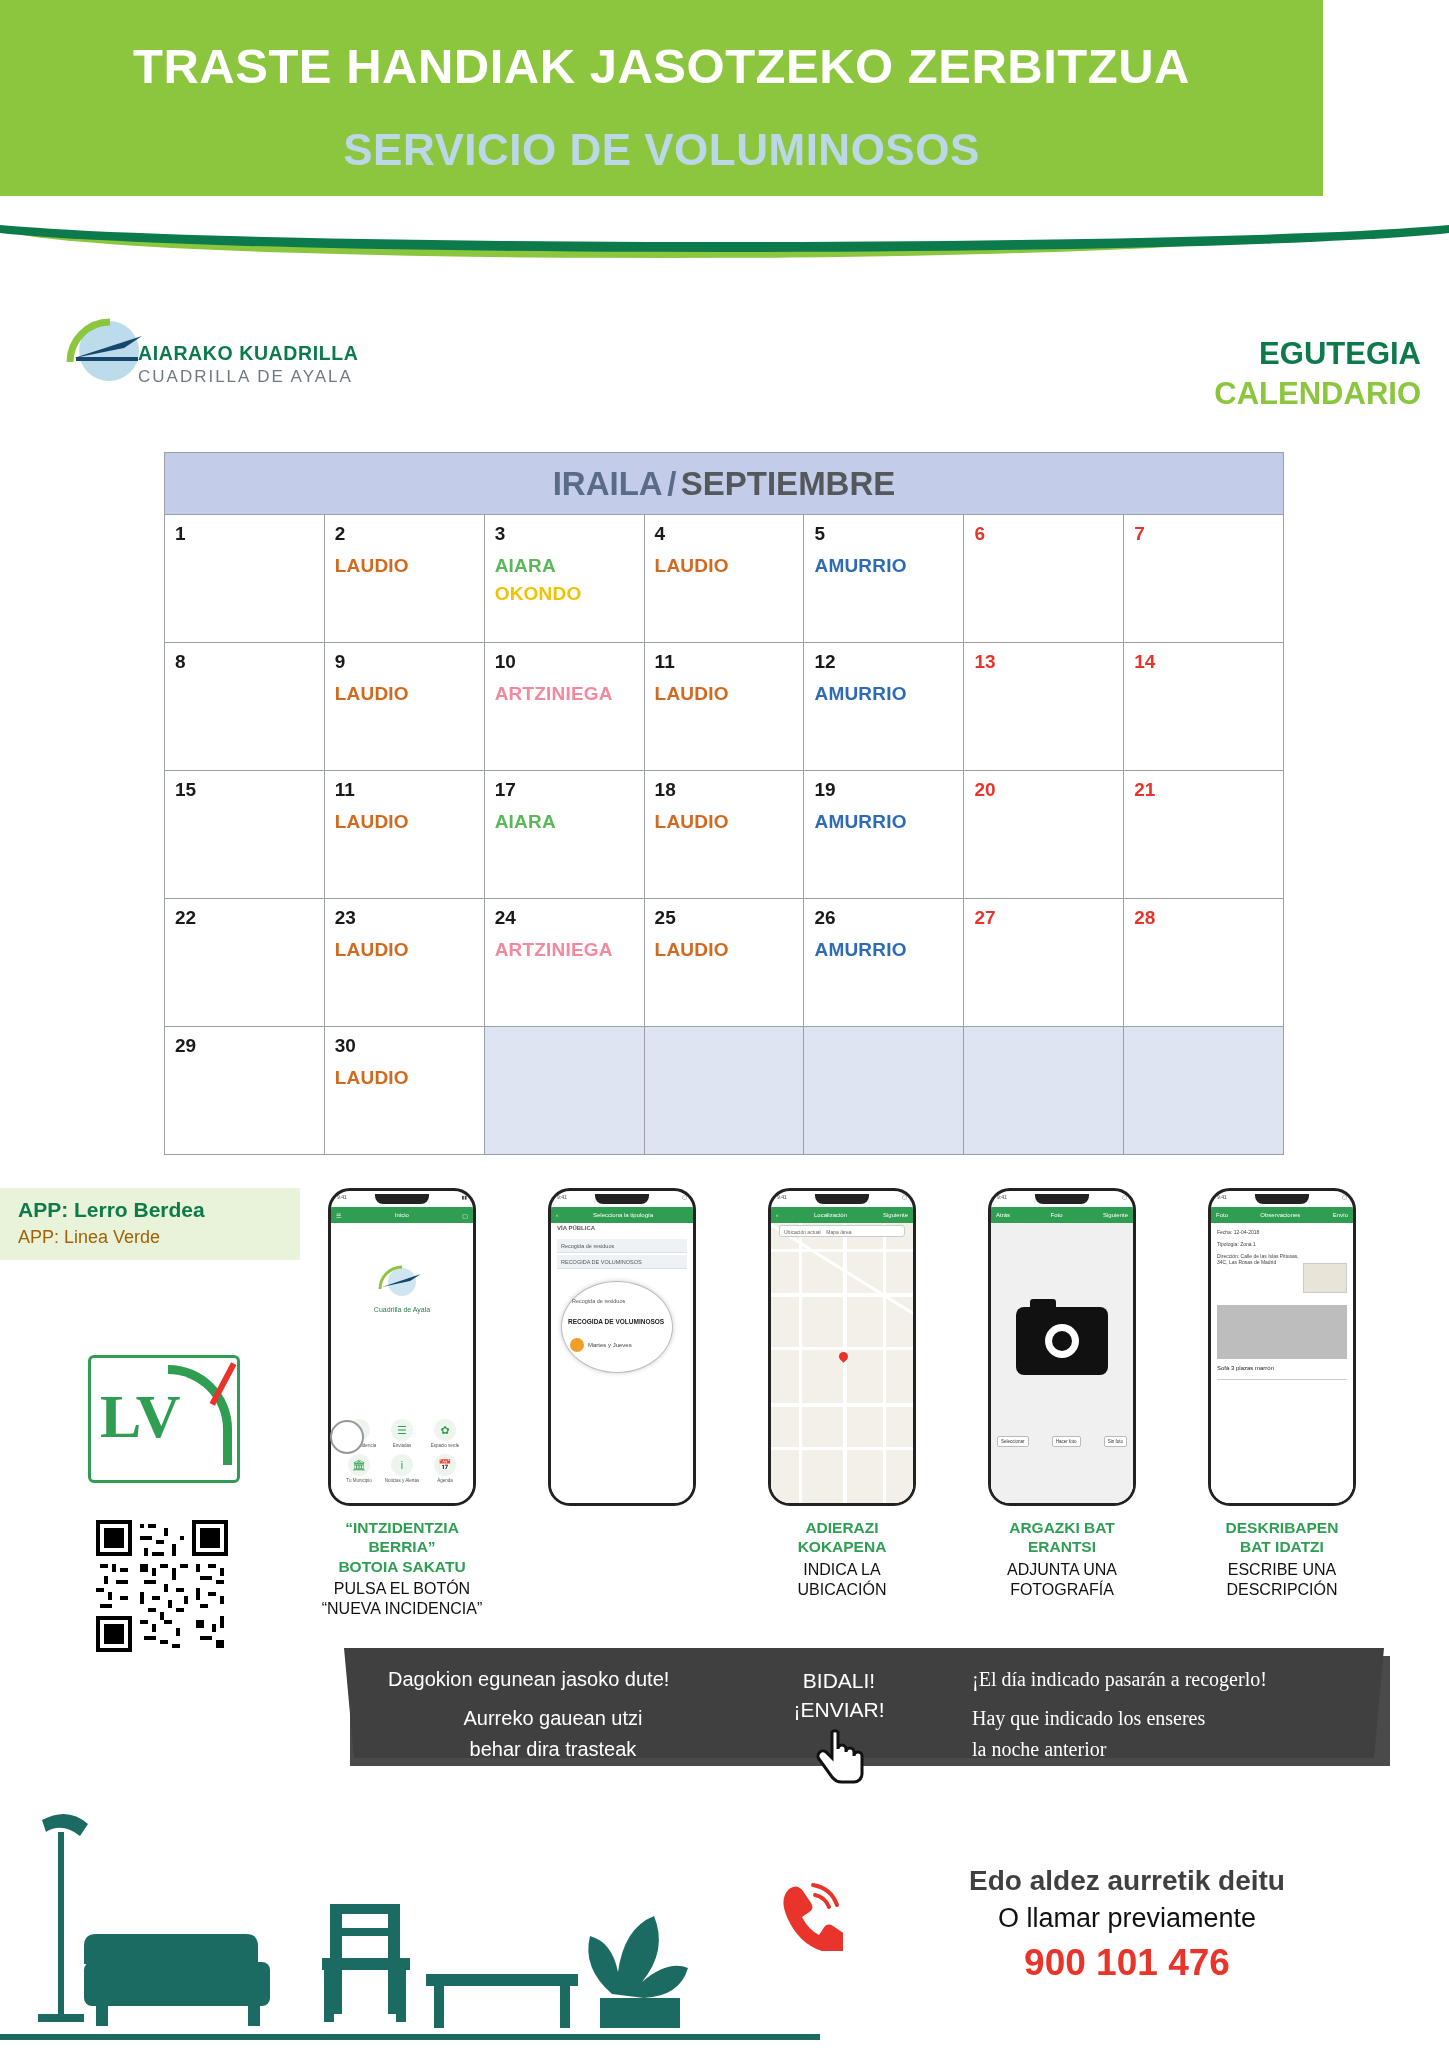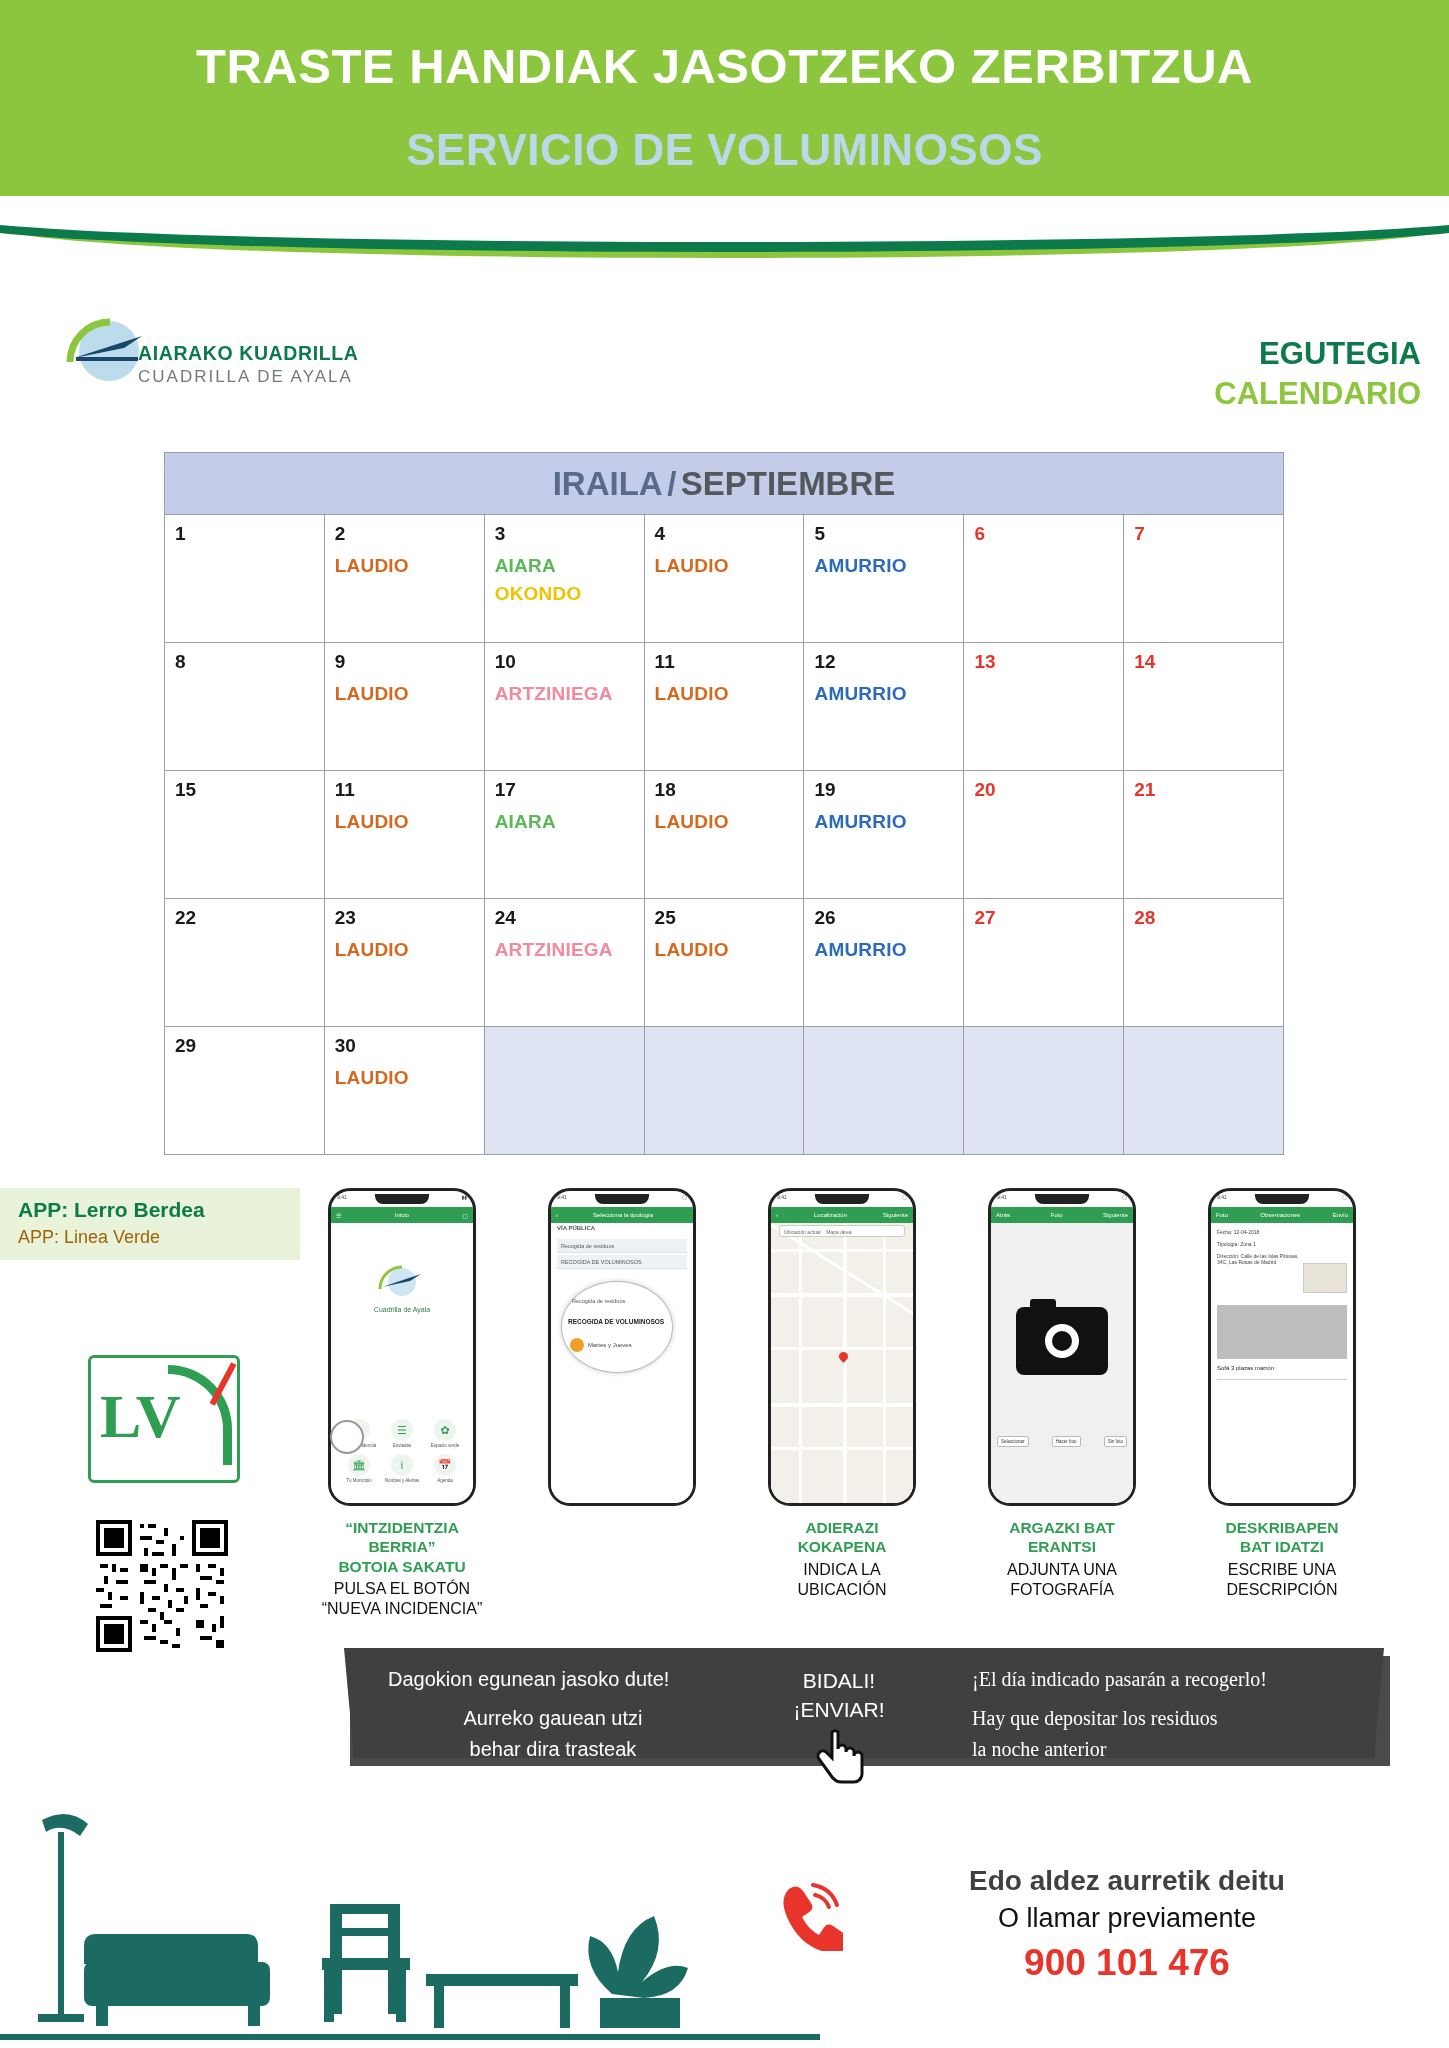--- a/index.html
+++ b/index.html
@@ -7,21 +7,21 @@
   body {
     width:1449px; height:2048px;
     font-family:"Liberation Sans", sans-serif;
     background:#ffffff;
     position:relative;
     overflow:hidden;
   }
 
   
   .header {
-    position:absolute; top:0; left:0; width:1449px; height:258px;
+    position:absolute; top:0; left:0; width:1323px; height:258px;
     background:#8cc63e;
     border-bottom-left-radius:100% 62px;
     border-bottom-right-radius:100% 62px;
     overflow:hidden;
   }
   .header-inner { position:relative; width:100%; height:100%; }
   .header h1 {
     position:absolute; top:38px; left:0; width:100%;
     text-align:center; margin:0;
     font-size:49px; font-weight:bold; color:#ffffff; letter-spacing:0.5px;
@@ -645,21 +645,21 @@
         <span>behar dira trasteak</span>
       </div>
     </div>
     <div class="bc">
       <div>BIDALI!</div>
       <div>¡ENVIAR!</div>
     </div>
     <div class="br">
       <div>¡El día indicado pasarán a recogerlo!</div>
       <div style="margin-top:8px;">
-        <span>Hay que depositar los residuos</span><br>
+        <span>Hay que indicado los enseres</span><br>
         <span>la noche anterior</span>
       </div>
     </div>
   </div>
   <svg class="hand" viewBox="0 0 56 62">
     <path d="M20 8 v26 l-6 -6 a5 5 0 0 0 -7 7 l13 18 a12 12 0 0 0 10 5 h12 a8 8 0 0 0 8 -8 v-18 a4 4 0 0 0 -8 0 v-4 a4 4 0 0 0 -8 0 v-3 a4 4 0 0 0 -8 0 V8 a4 4 0 0 0 -6 0 z" fill="#ffffff" stroke="#111" stroke-width="3"></path>
   </svg>
 </div>
 
 <svg class="furniture" viewBox="0 0 820 240">

